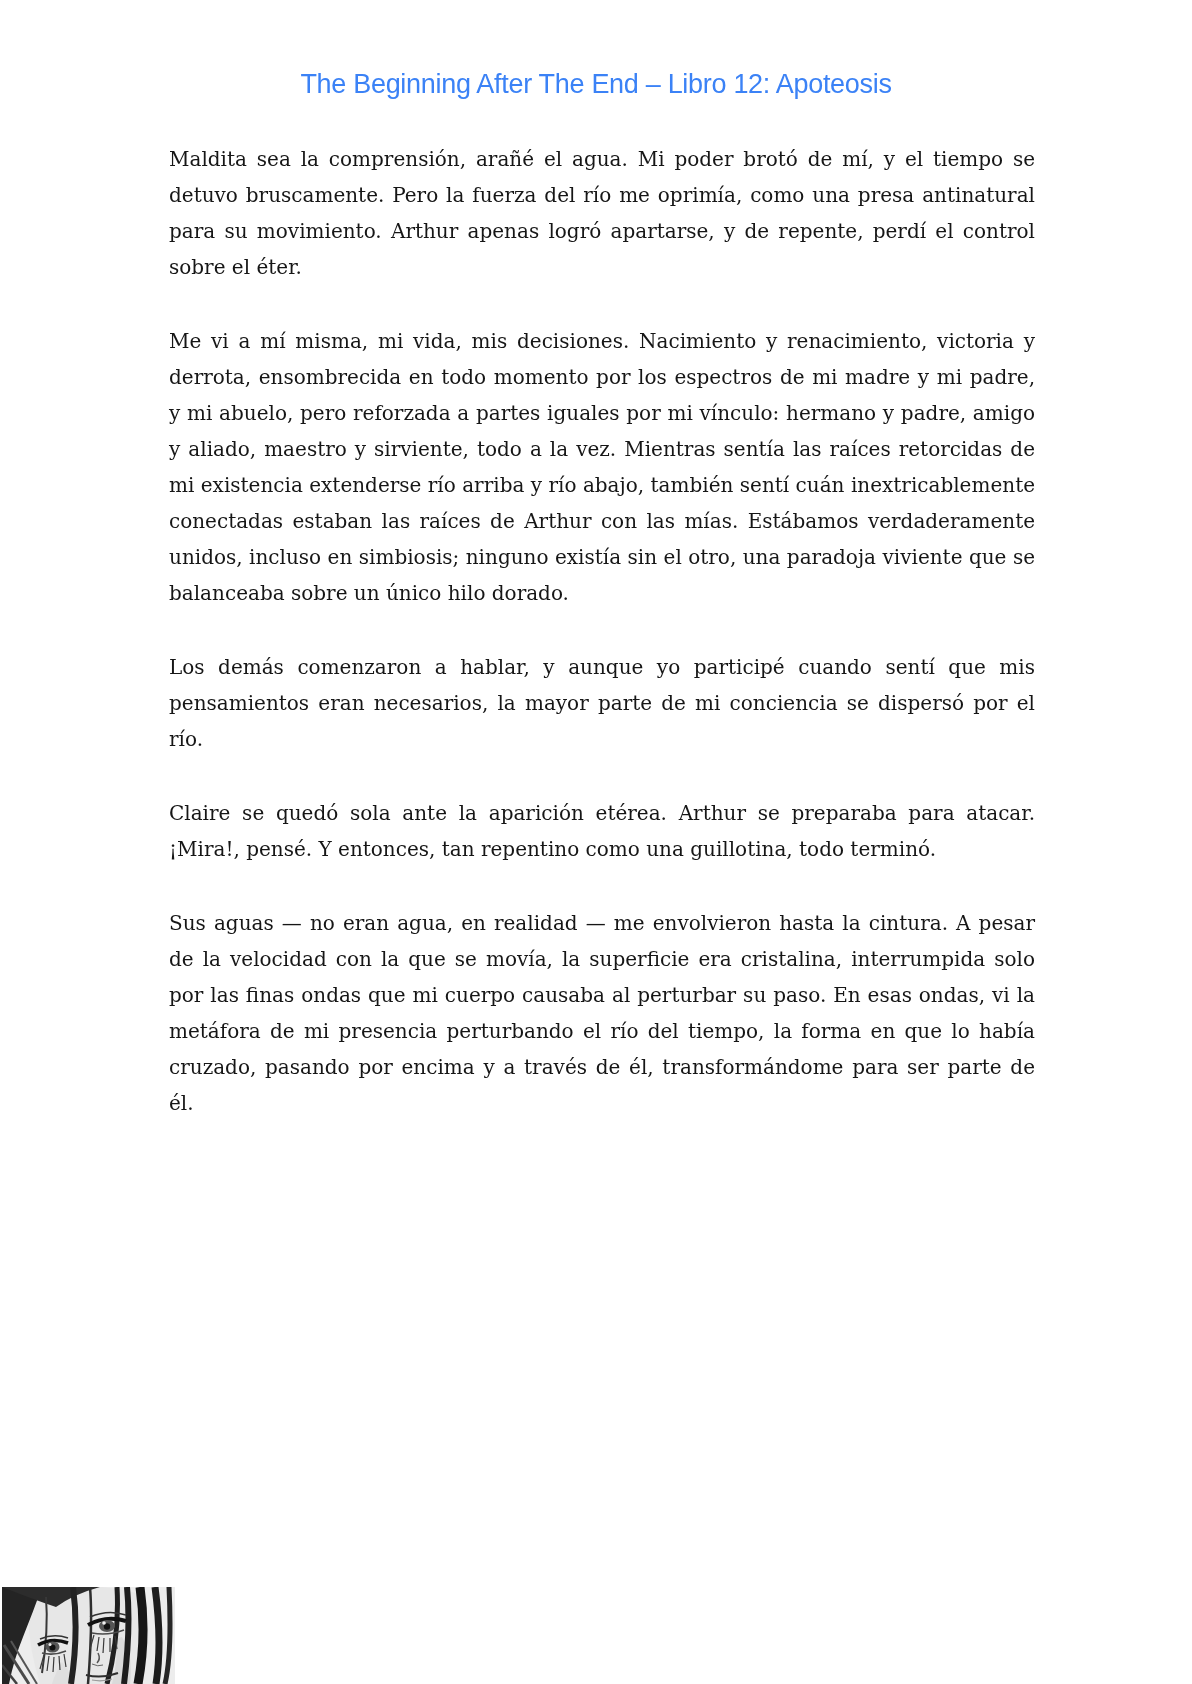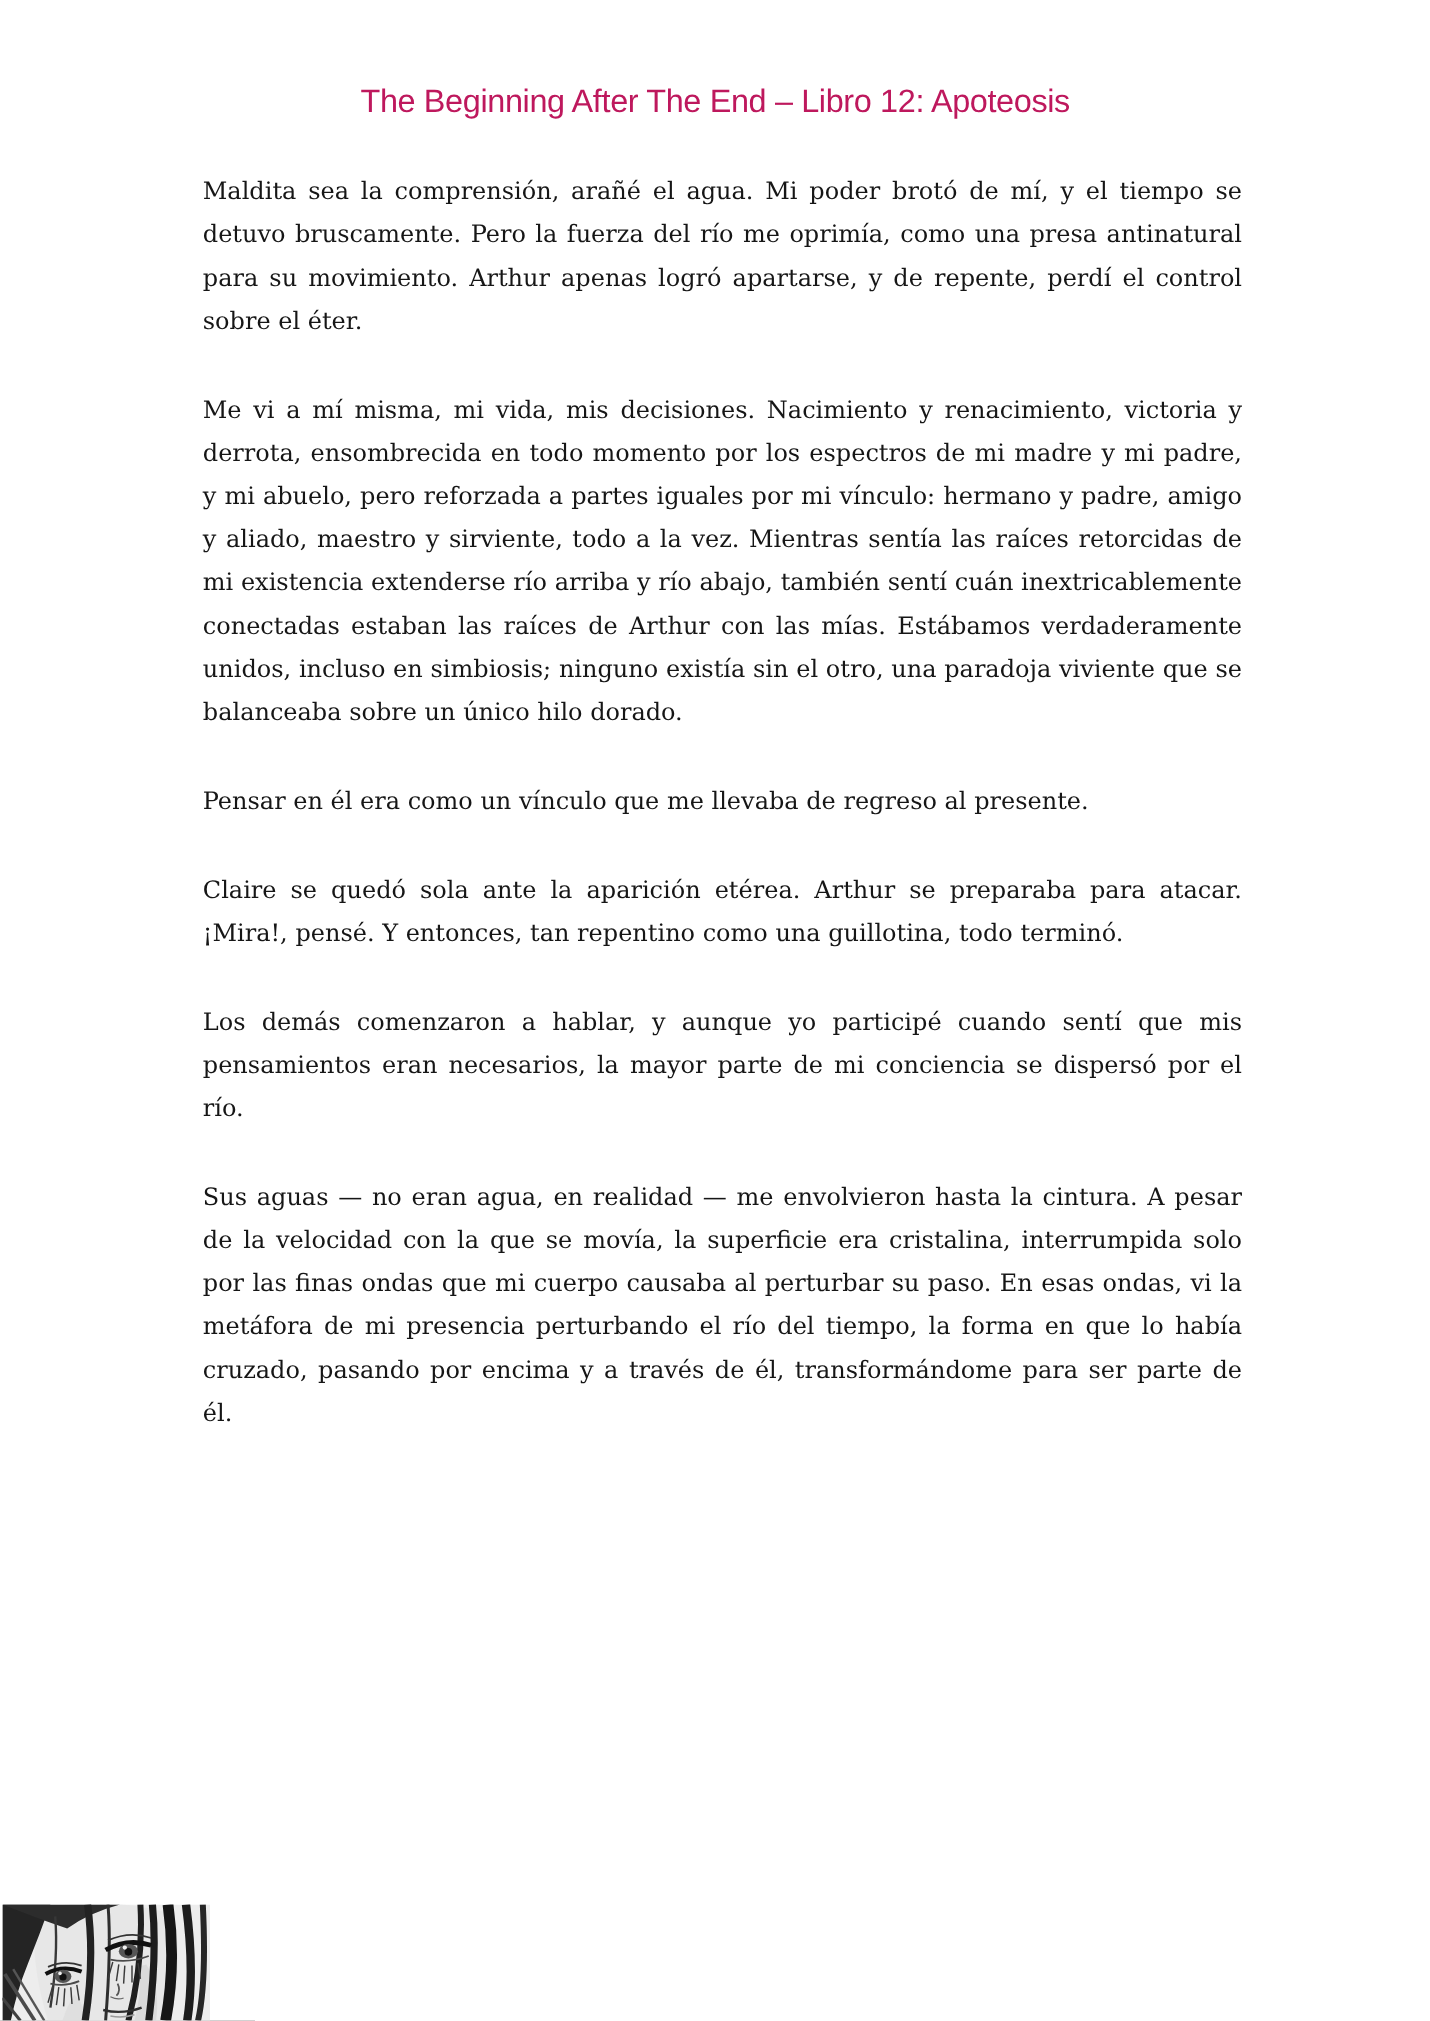--- a/index.html
+++ b/index.html
@@ -14,21 +14,21 @@
     overflow: hidden;
   }
   .doc-header {
     padding-top: 68px;
     text-align: center;
     font-family: "Liberation Sans", sans-serif;
     font-size: 27px;
     line-height: 33px;
     font-weight: 400;
     letter-spacing: -0.3px;
-    color: #be185d;
+    color: #3b82f6;
   }
   .doc-body {
     margin-left: 169px;
     margin-top: 40px;
     width: 866px;
     font-family: "DejaVu Serif", "Liberation Serif", serif;
     font-size: 20px;
     line-height: 36px;
     text-align: justify;
     color: #161616;
@@ -52,23 +52,22 @@
 
 <div class="page">
 
   <header class="doc-header">
     <div>The Beginning After The End – Libro 12: Apoteosis</div>
   </header>
 
   <main class="doc-body">
     <p>Maldita sea la comprensión, arañé el agua. Mi poder brotó de mí, y el tiempo se detuvo bruscamente. Pero la fuerza del río me oprimía, como una presa antinatural para su movimiento. Arthur apenas logró apartarse, y de repente, perdí el control sobre el éter.</p>
     <p>Me vi a mí misma, mi vida, mis decisiones. Nacimiento y renacimiento, victoria y derrota, ensombrecida en todo momento por los espectros de mi madre y mi padre, y mi abuelo, pero reforzada a partes iguales por mi vínculo: hermano y padre, amigo y aliado, maestro y sirviente, todo a la vez. Mientras sentía las raíces retorcidas de mi existencia extenderse río arriba y río abajo, también sentí cuán inextricablemente conectadas estaban las raíces de Arthur con las mías. Estábamos verdaderamente unidos, incluso en simbiosis; ninguno existía sin el otro, una paradoja viviente que se balanceaba sobre un único hilo dorado.</p>
-    <p>Pensar en él era como un vínculo que me llevaba de regreso al presente.</p>
+    <p>Los demás comenzaron a hablar, y aunque yo participé cuando sentí que mis pensamientos eran necesarios, la mayor parte de mi conciencia se dispersó por el río.</p>
     <p>Claire se quedó sola ante la aparición etérea. Arthur se preparaba para atacar. ¡Mira!, pensé. Y entonces, tan repentino como una guillotina, todo terminó.</p>
-    <p>Los demás comenzaron a hablar, y aunque yo participé cuando sentí que mis pensamientos eran necesarios, la mayor parte de mi conciencia se dispersó por el río.</p>
     <p>Sus aguas — no eran agua, en realidad — me envolvieron hasta la cintura. A pesar de la velocidad con la que se movía, la superficie era cristalina, interrumpida solo por las finas ondas que mi cuerpo causaba al perturbar su paso. En esas ondas, vi la metáfora de mi presencia perturbando el río del tiempo, la forma en que lo había cruzado, pasando por encima y a través de él, transformándome para ser parte de él.</p>
   </main>
 
   <figure class="illustration">
     <svg width="173" height="97" viewBox="0 0 173 97" xmlns="http://www.w3.org/2000/svg">
 
       <rect x="0" y="0" width="173" height="97" fill="#ededed"></rect>
 
       <path d="M28,4 Q85,-8 142,8 Q152,45 140,97 L38,97 Q22,45 28,4 Z" fill="#e7e7e7"></path>
 

